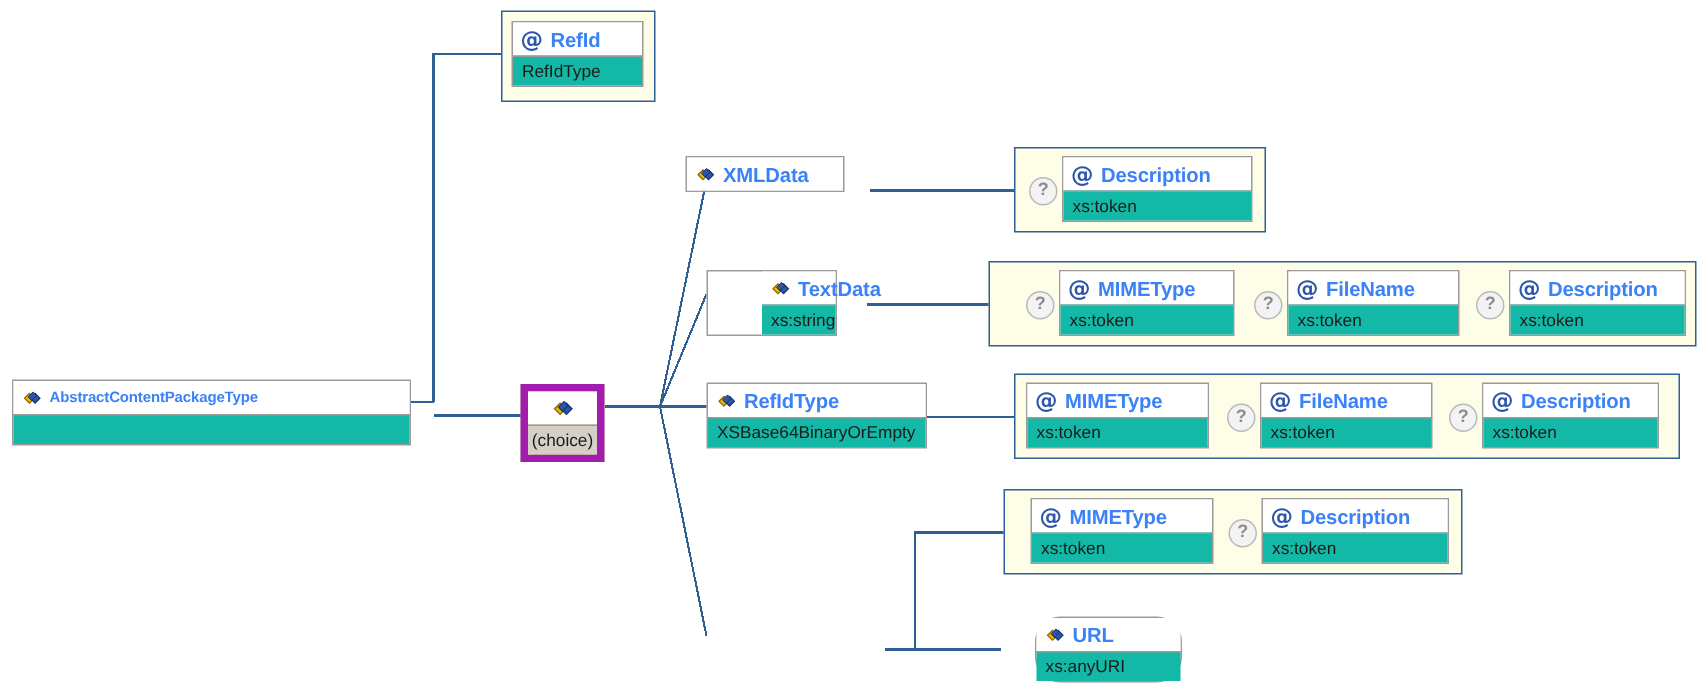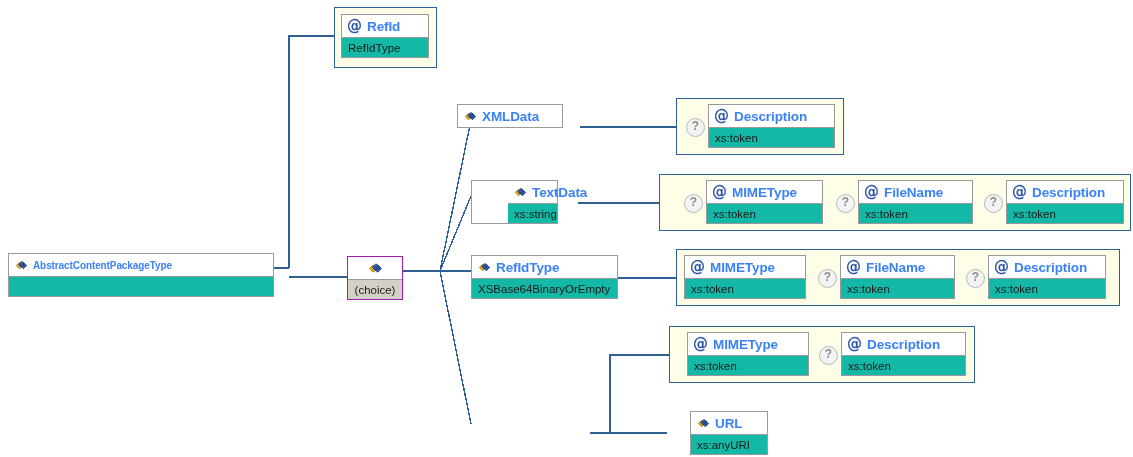--- a/index.html
+++ b/index.html
@@ -64,21 +64,21 @@
   }
   .node .tlabel {
     font-size: 11.5px;
     color: #1a1a1a;
   }
 
   
   .choice-node {
     position: absolute;
     box-sizing: border-box;
-    border: 1px solid #a21caf;
+    border: 5px solid #a21caf;
     background: #bef264;
     z-index: 3;
   }
   .choice-node .crow {
     height: 22px;
     display: flex;
     align-items: center;
     justify-content: center;
     background: #ffffff;
   }
@@ -350,21 +350,21 @@
     <div class="nrow">
       <span class="at-icon">@</span>
       <span class="nlabel">Description</span>
     </div>
     <div class="trow">
       <span class="tlabel">xs:token</span>
     </div>
   </div>
 
 
-  <div class="node" style="left:690px; top:411px; width:78px;">
+  <div class="node" style="left:690px; top:411px; width:98px;border-radius:17px;">
     <div class="nrow">
       <span class="icon">
         <svg width="15" height="15" viewBox="0 0 16 16">
           <path d="M2.5 8 L6 4.5 L9.5 8 L6 11.5 Z" fill="#f0b400" stroke="#8a6400" stroke-width="0.8"></path>
           <path d="M6.5 8 L10 4.5 L13.5 8 L10 11.5 Z" fill="#2e56a8" stroke="#17306b" stroke-width="0.8"></path>
           <path d="M5 7 L8.5 3.5 L11 6 L7.5 9.5 Z" fill="#2e56a8" stroke="#17306b" stroke-width="0.7"></path>
         </svg>
       </span>
       <span class="nlabel">URL</span>
     </div>

